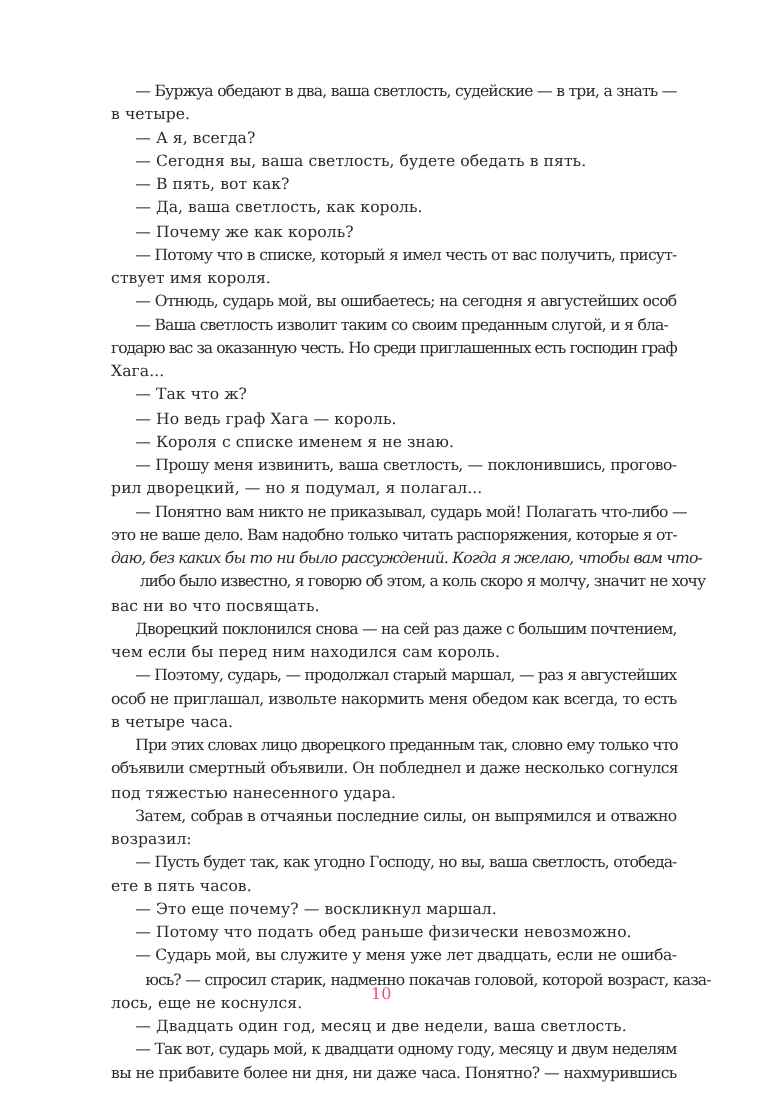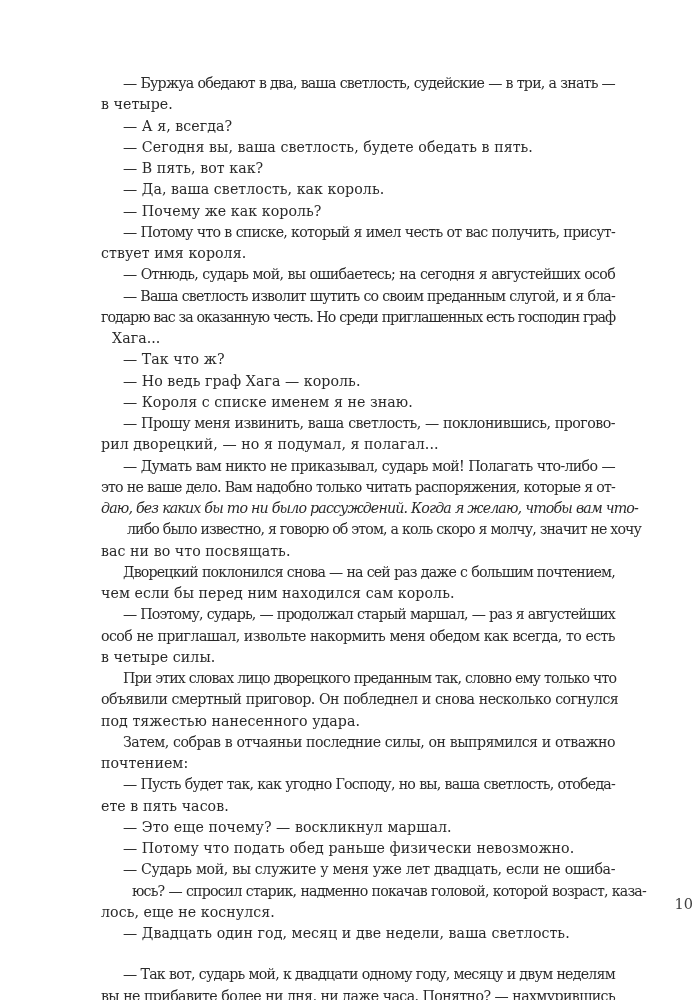--- a/index.html
+++ b/index.html
@@ -21,67 +21,67 @@
     text-align: justify;
     text-align-last: justify;
     height: 21.25px;
   }
   .line.last { text-align-last: left; }
   .line .ind { display: inline-block; width: 22px; }
   .pagenum {
     position: absolute;
     left: 0; right: 0;
     top: 896px;
-    text-align: right;
+    text-align: center;
     font-family: "DejaVu Serif", "Liberation Serif", serif;
     font-size: 14.5px;
-    color: #404040;
+    color: #ec4899;
   }
 </style>
 </head>
 <body>
 
 <div class="page" id="page-body">
     <span class="line" style="white-space: nowrap;"><span class="ind"></span><span style="display: inline-block; letter-spacing: -0.776884px; word-spacing: 0.260817px;">— Буржуа обедают в два, ваша светлость, судейские — в три, а знать —</span></span>
     <span class="line last" style="white-space: nowrap;"><span>в четыре.</span></span>
     <span class="line last" style="white-space: nowrap;"><span class="ind"></span><span>— А я, всегда?</span></span>
     <span class="line last" style="white-space: nowrap;"><span class="ind"></span><span>— Сегодня вы, ваша светлость, будете обедать в пять.</span></span>
     <span class="line last" style="white-space: nowrap;"><span class="ind"></span><span>— В пять, вот как?</span></span>
     <span class="line last" style="white-space: nowrap;"><span class="ind"></span><span>— Да, ваша светлость, как король.</span></span>
     <span class="line last" style="white-space: nowrap;"><span class="ind"></span><span>— Почему же как король?</span></span>
     <span class="line" style="white-space: nowrap;"><span class="ind"></span><span style="display: inline-block; letter-spacing: -0.742647px; word-spacing: 0.283854px;">— Потому что в списке, который я имел честь от вас получить, присут-</span></span>
     <span class="line last" style="white-space: nowrap;"><span>ствует имя короля.</span></span>
     <span class="line" style="white-space: nowrap;"><span class="ind"></span><span style="display: inline-block; letter-spacing: -0.691761px; word-spacing: 0.329688px;">— Отнюдь, сударь мой, вы ошибаетесь; на сегодня я августейших особ</span></span>
-    <span class="line" style="white-space: nowrap;"><span class="ind"></span><span style="display: inline-block; letter-spacing: -0.815998px; word-spacing: 0.303977px;">— Ваша светлость изволит шутить со своим преданным слугой, и я бла-</span></span>
+    <span class="line" style="white-space: nowrap;"><span class="ind"></span><span style="display: inline-block; letter-spacing: -0.815998px; word-spacing: 0.303977px;">— Ваша светлость изволит таким со своим преданным слугой, и я бла-</span></span>
     <span class="line" style="white-space: nowrap;"><span style="display: inline-block; letter-spacing: -1.01562px; word-spacing: 0.35625px;">годарю вас за оказанную честь. Но среди приглашенных есть господин граф</span></span>
-    <span class="line last" style="white-space: nowrap; margin-left: 11px;"><span>Хага...</span></span>
+    <span class="line last" style="white-space: nowrap;"><span>Хага...</span></span>
     <span class="line last" style="white-space: nowrap;"><span class="ind"></span><span>— Так что ж?</span></span>
     <span class="line last" style="white-space: nowrap;"><span class="ind"></span><span>— Но ведь граф Хага — король.</span></span>
     <span class="line last" style="white-space: nowrap;"><span class="ind"></span><span>— Короля с списке именем я не знаю.</span></span>
     <span class="line" style="white-space: nowrap;"><span class="ind"></span><span style="display: inline-block; letter-spacing: -0.523562px; word-spacing: 0.392578px;">— Прошу меня извинить, ваша светлость, — поклонившись, прогово-</span></span>
     <span class="line last" style="white-space: nowrap;"><span>рил дворецкий, — но я подумал, я полагал...</span></span>
-    <span class="line" style="white-space: nowrap;"><span class="ind"></span><span style="display: inline-block; letter-spacing: -0.684615px; word-spacing: 0.325px;">— Думать вам никто не приказывал, сударь мой! Полагать что-либо —</span></span>
+    <span class="line" style="white-space: nowrap;"><span class="ind"></span><span style="display: inline-block; letter-spacing: -0.684615px; word-spacing: 0.325px;">— Понятно вам никто не приказывал, сударь мой! Полагать что-либо —</span></span>
     <span class="line" style="white-space: nowrap;"><span style="display: inline-block; letter-spacing: -0.838248px; word-spacing: 0.322443px;">это не ваше дело. Вам надобно только читать распоряжения, которые я от-</span></span>
     <span class="line" style="white-space: nowrap; font-style: italic;"><span style="display: inline-block; letter-spacing: -0.851452px; word-spacing: 0.272837px;">даю, без каких бы то ни было рассуждений. Когда я желаю, чтобы вам что-</span></span>
     <span class="line" style="white-space: nowrap; margin-left: 26px;"><span style="display: inline-block; letter-spacing: -0.90984px; word-spacing: 0.263393px;">либо было известно, я говорю об этом, а коль скоро я молчу, значит не хочу</span></span>
     <span class="line last" style="white-space: nowrap;"><span>вас ни во что посвящать.</span></span>
     <span class="line" style="white-space: nowrap;"><span class="ind"></span><span style="display: inline-block; letter-spacing: -0.833413px; word-spacing: 0.325px;">Дворецкий поклонился снова — на сей раз даже с большим почтением,</span></span>
     <span class="line last" style="white-space: nowrap;"><span>чем если бы перед ним находился сам король.</span></span>
     <span class="line" style="white-space: nowrap;"><span class="ind"></span><span style="display: inline-block; letter-spacing: -0.851202px; word-spacing: 0.323437px;">— Поэтому, сударь, — продолжал старый маршал, — раз я августейших</span></span>
     <span class="line" style="white-space: nowrap;"><span style="display: inline-block; letter-spacing: -0.591486px; word-spacing: 0.34375px;">особ не приглашал, извольте накормить меня обедом как всегда, то есть</span></span>
-    <span class="line last" style="white-space: nowrap;"><span>в четыре силы.</span></span>
+    <span class="line last" style="white-space: nowrap;"><span>в четыре часа.</span></span>
     <span class="line" style="white-space: nowrap;"><span class="ind"></span><span style="display: inline-block; letter-spacing: -0.905118px; word-spacing: 0.345313px;">При этих словах лицо дворецкого преданным так, словно ему только что</span></span>
-    <span class="line" style="white-space: nowrap;"><span style="display: inline-block; letter-spacing: -0.585938px; word-spacing: 0.412109px;">объявили смертный приговор. Он побледнел и снова несколько согнулся</span></span>
+    <span class="line" style="white-space: nowrap;"><span style="display: inline-block; letter-spacing: -0.585938px; word-spacing: 0.412109px;">объявили смертный объявили. Он побледнел и даже несколько согнулся</span></span>
     <span class="line last" style="white-space: nowrap;"><span>под тяжестью нанесенного удара.</span></span>
     <span class="line" style="white-space: nowrap;"><span class="ind"></span><span style="display: inline-block; letter-spacing: -0.55249px; word-spacing: 0.355903px;">Затем, собрав в отчаяньи последние силы, он выпрямился и отважно</span></span>
-    <span class="line last" style="white-space: nowrap;"><span>почтением:</span></span>
+    <span class="line last" style="white-space: nowrap;"><span>возразил:</span></span>
     <span class="line" style="white-space: nowrap;"><span class="ind"></span><span style="display: inline-block; letter-spacing: -0.790179px; word-spacing: 0.318182px;">— Пусть будет так, как угодно Господу, но вы, ваша светлость, отобеда-</span></span>
     <span class="line last" style="white-space: nowrap;"><span>ете в пять часов.</span></span>
     <span class="line last" style="white-space: nowrap;"><span class="ind"></span><span>— Это еще почему? — воскликнул маршал.</span></span>
     <span class="line last" style="white-space: nowrap;"><span class="ind"></span><span>— Потому что подать обед раньше физически невозможно.</span></span>
     <span class="line" style="white-space: nowrap;"><span class="ind"></span><span style="display: inline-block; letter-spacing: -0.438477px; word-spacing: 0.266927px;">— Сударь мой, вы служите у меня уже лет двадцать, если не ошиба-</span></span>
     <span class="line" style="white-space: nowrap;"><span style="display: inline-block; letter-spacing: -0.81096px; word-spacing: 0.394097px; margin-left: 31px;">юсь? — спросил старик, надменно покачав головой, которой возраст, каза-</span></span>
     <span class="line last" style="white-space: nowrap;"><span>лось, еще не коснулся.</span></span>
     <span class="line last" style="white-space: nowrap;"><span class="ind"></span><span>— Двадцать один год, месяц и две недели, ваша светлость.</span></span>
-    <span class="line" style="white-space: nowrap; margin-top: 20px;"><span class="ind"></span><span style="display: inline-block; letter-spacing: -0.771599px; word-spacing: 0.283854px;">— Так вот, сударь мой, к двадцати одному году, месяцу и двум неделям</span></span>
+    <span class="line" style="white-space: nowrap;"><span class="ind"></span><span style="display: inline-block; letter-spacing: -0.771599px; word-spacing: 0.283854px;">— Так вот, сударь мой, к двадцати одному году, месяцу и двум неделям</span></span>
     <span class="line" style="white-space: nowrap;"><span style="display: inline-block; letter-spacing: -0.621502px; word-spacing: 0.305398px;">вы не прибавите более ни дня, ни даже часа. Понятно? — нахмурившись</span></span>
   </div>
 <div class="pagenum">10</div>
 
 </body></html>

